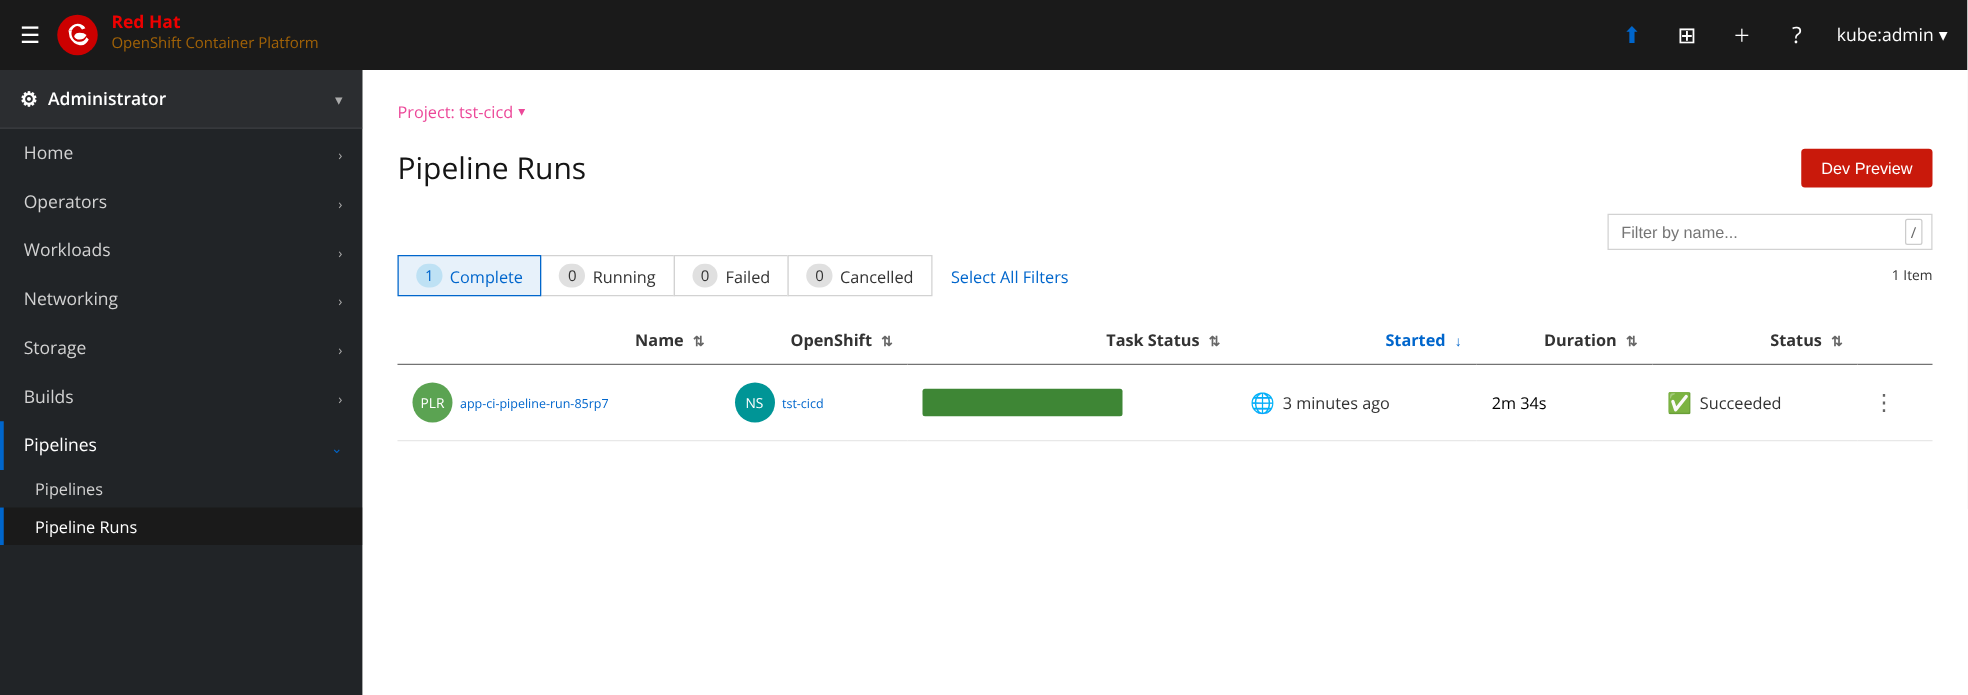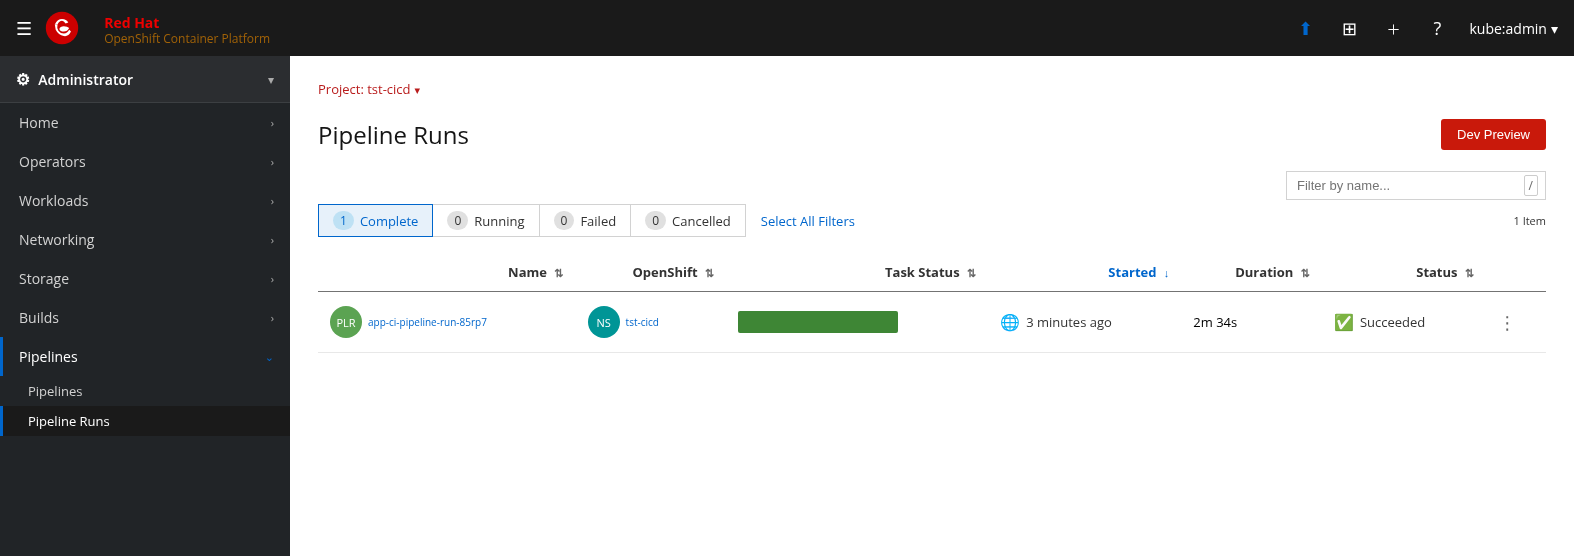--- a/index.html
+++ b/index.html
@@ -11,21 +11,21 @@
       color: #fff;
       height: 56px;
       display: flex;
       align-items: center;
       padding: 0 16px;
       justify-content: space-between;
       flex-shrink: 0;
     }
     .top-nav-left { display: flex; align-items: center; gap: 12px; }
     .hamburger-icon { color: #fff; font-size: 18px; cursor: pointer; }
-    .brand { display: flex; align-items: flex-end; gap: 24px; }
+    .brand { display: flex; align-items: flex-start; gap: 9px; }
     .brand-logo { width: 36px; height: 36px; }
     .brand-text { display: flex; flex-direction: column; line-height: 1.2; }
     .brand-text .redhat { color: #ee0000; font-weight: bold; font-size: 14px; }
     .brand-text .platform { color: #a16207; font-size: 12px; }
     .top-nav-right { display: flex; align-items: center; gap: 20px; }
     .nav-icon { color: #fff; font-size: 18px; cursor: pointer; width: 24px; text-align: center; }
     .nav-icon.blue { color: #06c; }
     .user-menu { color: #fff; font-size: 14px; cursor: pointer; display: flex; align-items: center; gap: 4px; }
 
     
@@ -48,21 +48,21 @@
       justify-content: space-between;
       border-bottom: 1px solid #3c3f42;
       background: #2b2d30;
     }
     .sidebar-role-label { display: flex; align-items: center; gap: 8px; font-size: 14px; font-weight: 600; }
     .sidebar-role-icon { font-size: 16px; }
     .sidebar-chevron { font-size: 12px; color: #aaa; }
     .sidebar-item {
       padding: 10px 16px;
       display: flex;
-      align-items: center;
+      align-items: flex-end;
       justify-content: space-between;
       cursor: pointer;
       color: #d2d2d2;
       font-size: 14px;
       border-left: 3px solid transparent;
     }
     .sidebar-item.active-parent { color: #fff; }
     .sidebar-item .arrow { font-size: 11px; color: #aaa; }
     .sidebar-section { padding: 6px 16px 6px 28px; color: #d2d2d2; font-size: 13px; cursor: pointer; }
     .sidebar-section.active { color: #fff; background: #1a1a1a; border-left: 3px solid #06c; padding-left: 25px; }
@@ -84,21 +84,21 @@
 
     
     .page-content { flex: 1; padding: 24px 28px; overflow-y: auto; background: #fff; }
 
     
     .project-selector {
       display: flex;
       align-items: center;
       gap: 4px;
       font-size: 13px;
-      color: #b91c1c;
+      color: #ec4899;
       margin-bottom: 20px;
       cursor: pointer;
     }
     .project-selector .arrow { font-size: 11px; }
 
     
     .page-header {
       display: flex;
       align-items: center;
       justify-content: space-between;

